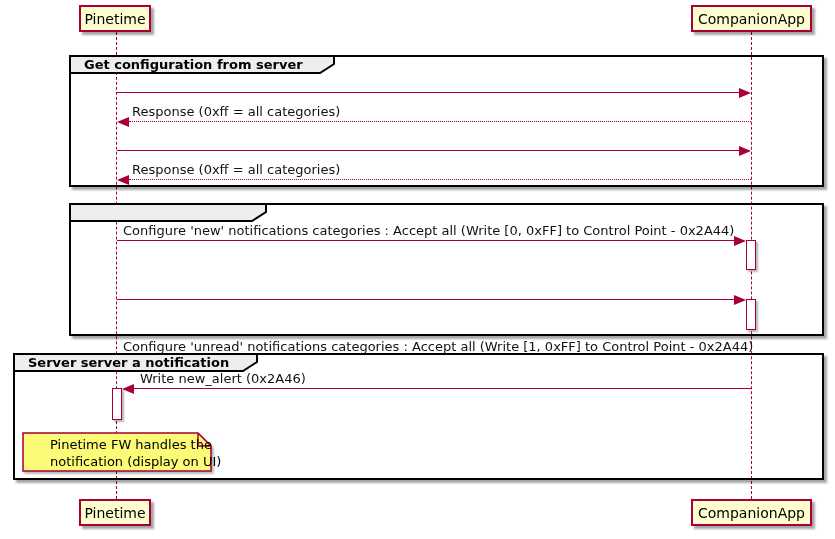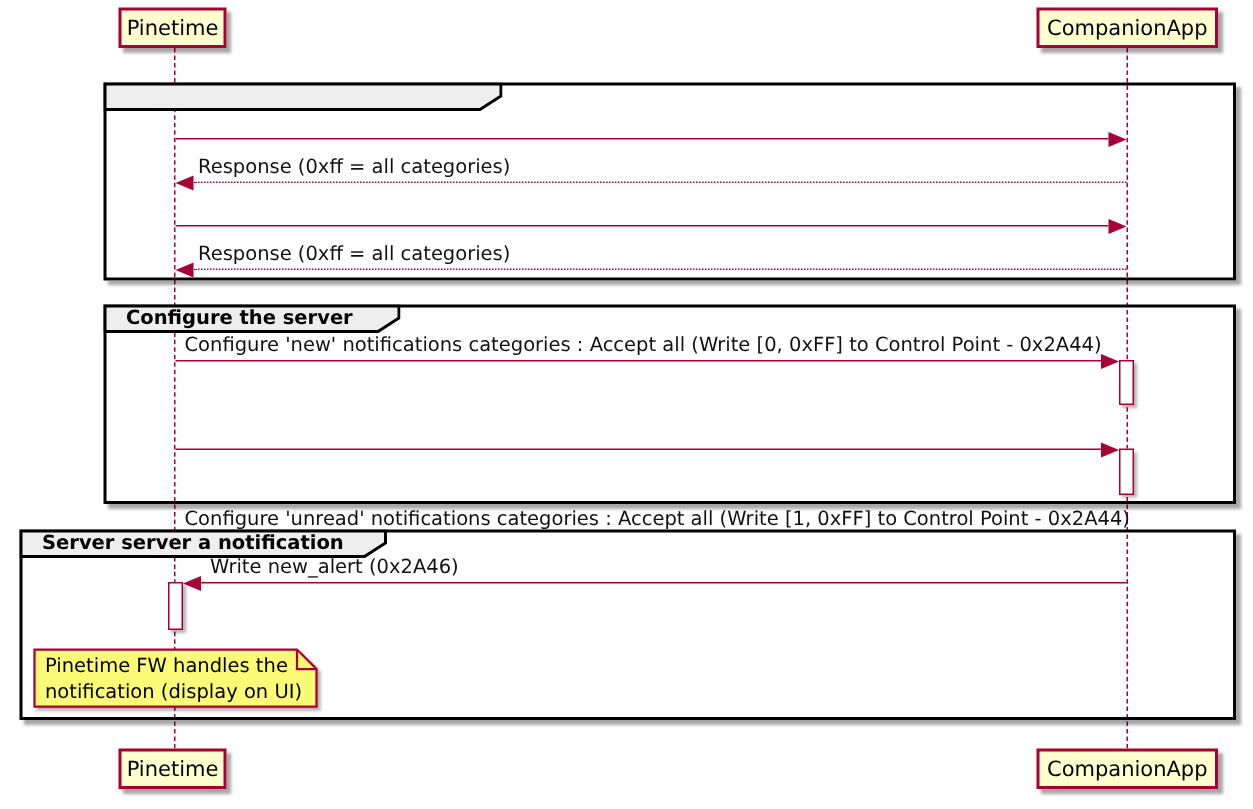--- a/index.html
+++ b/index.html
@@ -31,54 +31,54 @@
   }
   .participant {
     position:absolute; background:var(--participant-fill,#FEFECE);
     border:2px solid var(--accent,#A80036); box-shadow:3px 3px 2px rgba(0,0,0,0.35);
     display:flex; align-items:center; justify-content:center;
     font-size:14px; box-sizing:border-box;
   }
   .note-shape { position:absolute; filter:drop-shadow(2px 2px 1px rgba(0,0,0,0.3)); }
   .note-shape .outline { fill:var(--note-fill,#FBFB77); stroke:var(--accent,#A80036); stroke-width:1.5; }
   .note-shape .fold { fill:none; stroke:var(--accent,#A80036); stroke-width:1.5; }
-  .note-text { position:absolute; font-size:13px; line-height:17px; white-space:pre-line; }
+  .note-text { position:absolute; font-size:13px; line-height:17px; white-space:pre-line;margin-left:20px; }
 </style>
 </head>
 <body>
 
 <div class="canvas">
 
   <div class="lifeline" style="left:116px; top:32px; height:467px;"></div>
   <div class="lifeline" style="left:751px; top:32px; height:467px;"></div>
 
   <div class="frame" style="left:69px; top:55px; width:755px; height:132px; box-sizing:border-box;"></div>
   <svg class="tab" style="left:69px; top:55px;" width="266" height="19" viewBox="0 0 266 19">
     <polygon points="1,1 265,1 265,9 251,18 1,18"></polygon>
   </svg>
+  <div class="frame-title" style="left:84px; top:57px;">Get configuration from server</div>
 
   <div class="msg-line line-solid" style="left:117px; top:92px; width:622px;"></div>
   <div class="head head-right" style="left:739px; top:88px;"></div>
 
   <div class="msg-label" style="left:132px; top:105px;">Response (0xff = all categories)</div>
   <div class="msg-line line-dotted" style="left:129px; top:121px; width:622px;"></div>
   <div class="head head-left" style="left:117px; top:117px;"></div>
 
   <div class="msg-line line-solid" style="left:117px; top:150px; width:622px;"></div>
   <div class="head head-right" style="left:739px; top:146px;"></div>
 
   <div class="msg-label" style="left:132px; top:163px;">Response (0xff = all categories)</div>
   <div class="msg-line line-dotted" style="left:129px; top:179px; width:622px;"></div>
   <div class="head head-left" style="left:117px; top:175px;"></div>
 
   <div class="frame" style="left:69px; top:203px; width:755px; height:133px; box-sizing:border-box;"></div>
   <svg class="tab" style="left:69px; top:203px;" width="198" height="19" viewBox="0 0 198 19">
     <polygon points="1,1 197,1 197,9 183,18 1,18"></polygon>
   </svg>
-  <div class="frame-title" style="left:84px; top:205px;">Configure the server</div>
 
   <div class="msg-label" style="left:123px; top:224px;">Configure 'new' notifications categories : Accept all (Write [0, 0xFF] to Control Point - 0x2A44)</div>
   <div class="msg-line line-solid" style="left:117px; top:240px; width:617px;"></div>
   <div class="head head-right" style="left:734px; top:236px;"></div>
   <div class="activation" style="left:746px; top:240px; height:30px;"></div>
 
   <div class="msg-label" style="left:123px; top:300px;margin-top:40px;">Configure 'unread' notifications categories : Accept all (Write [1, 0xFF] to Control Point - 0x2A44)</div>
   <div class="msg-line line-solid" style="left:117px; top:299px; width:617px;"></div>
   <div class="head head-right" style="left:734px; top:295px;"></div>
   <div class="activation" style="left:746px; top:299px; height:31px;"></div>

